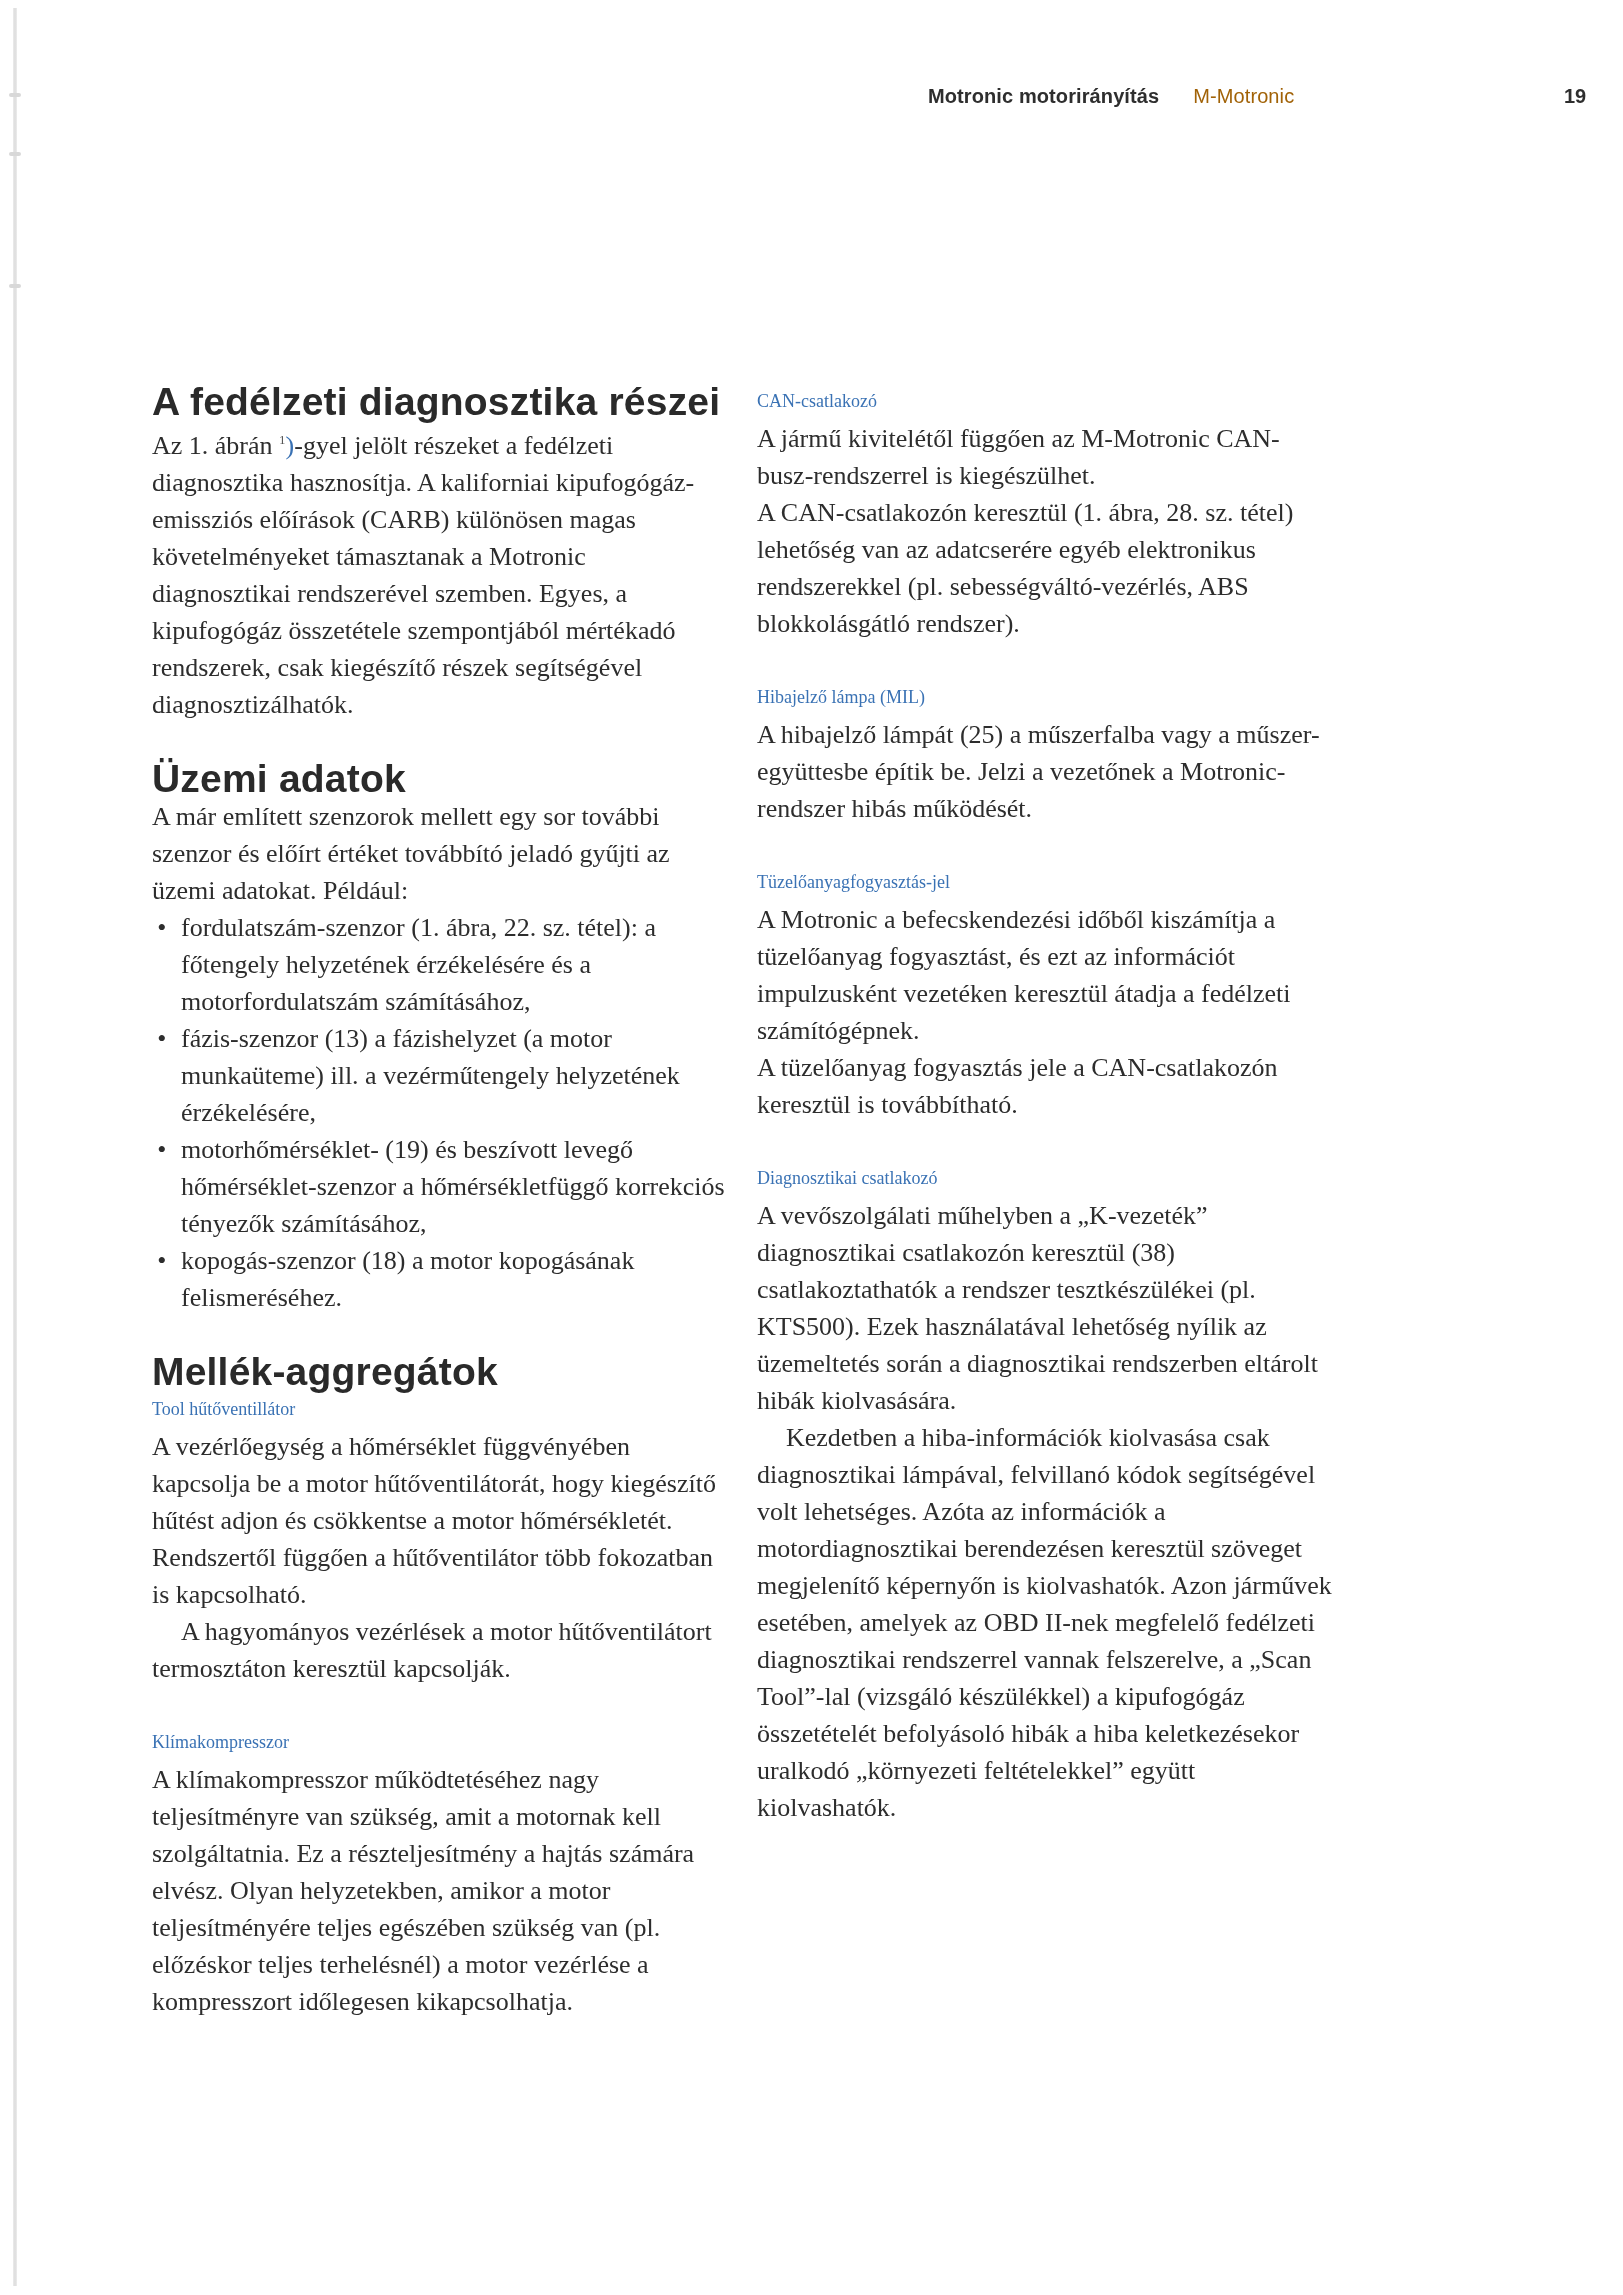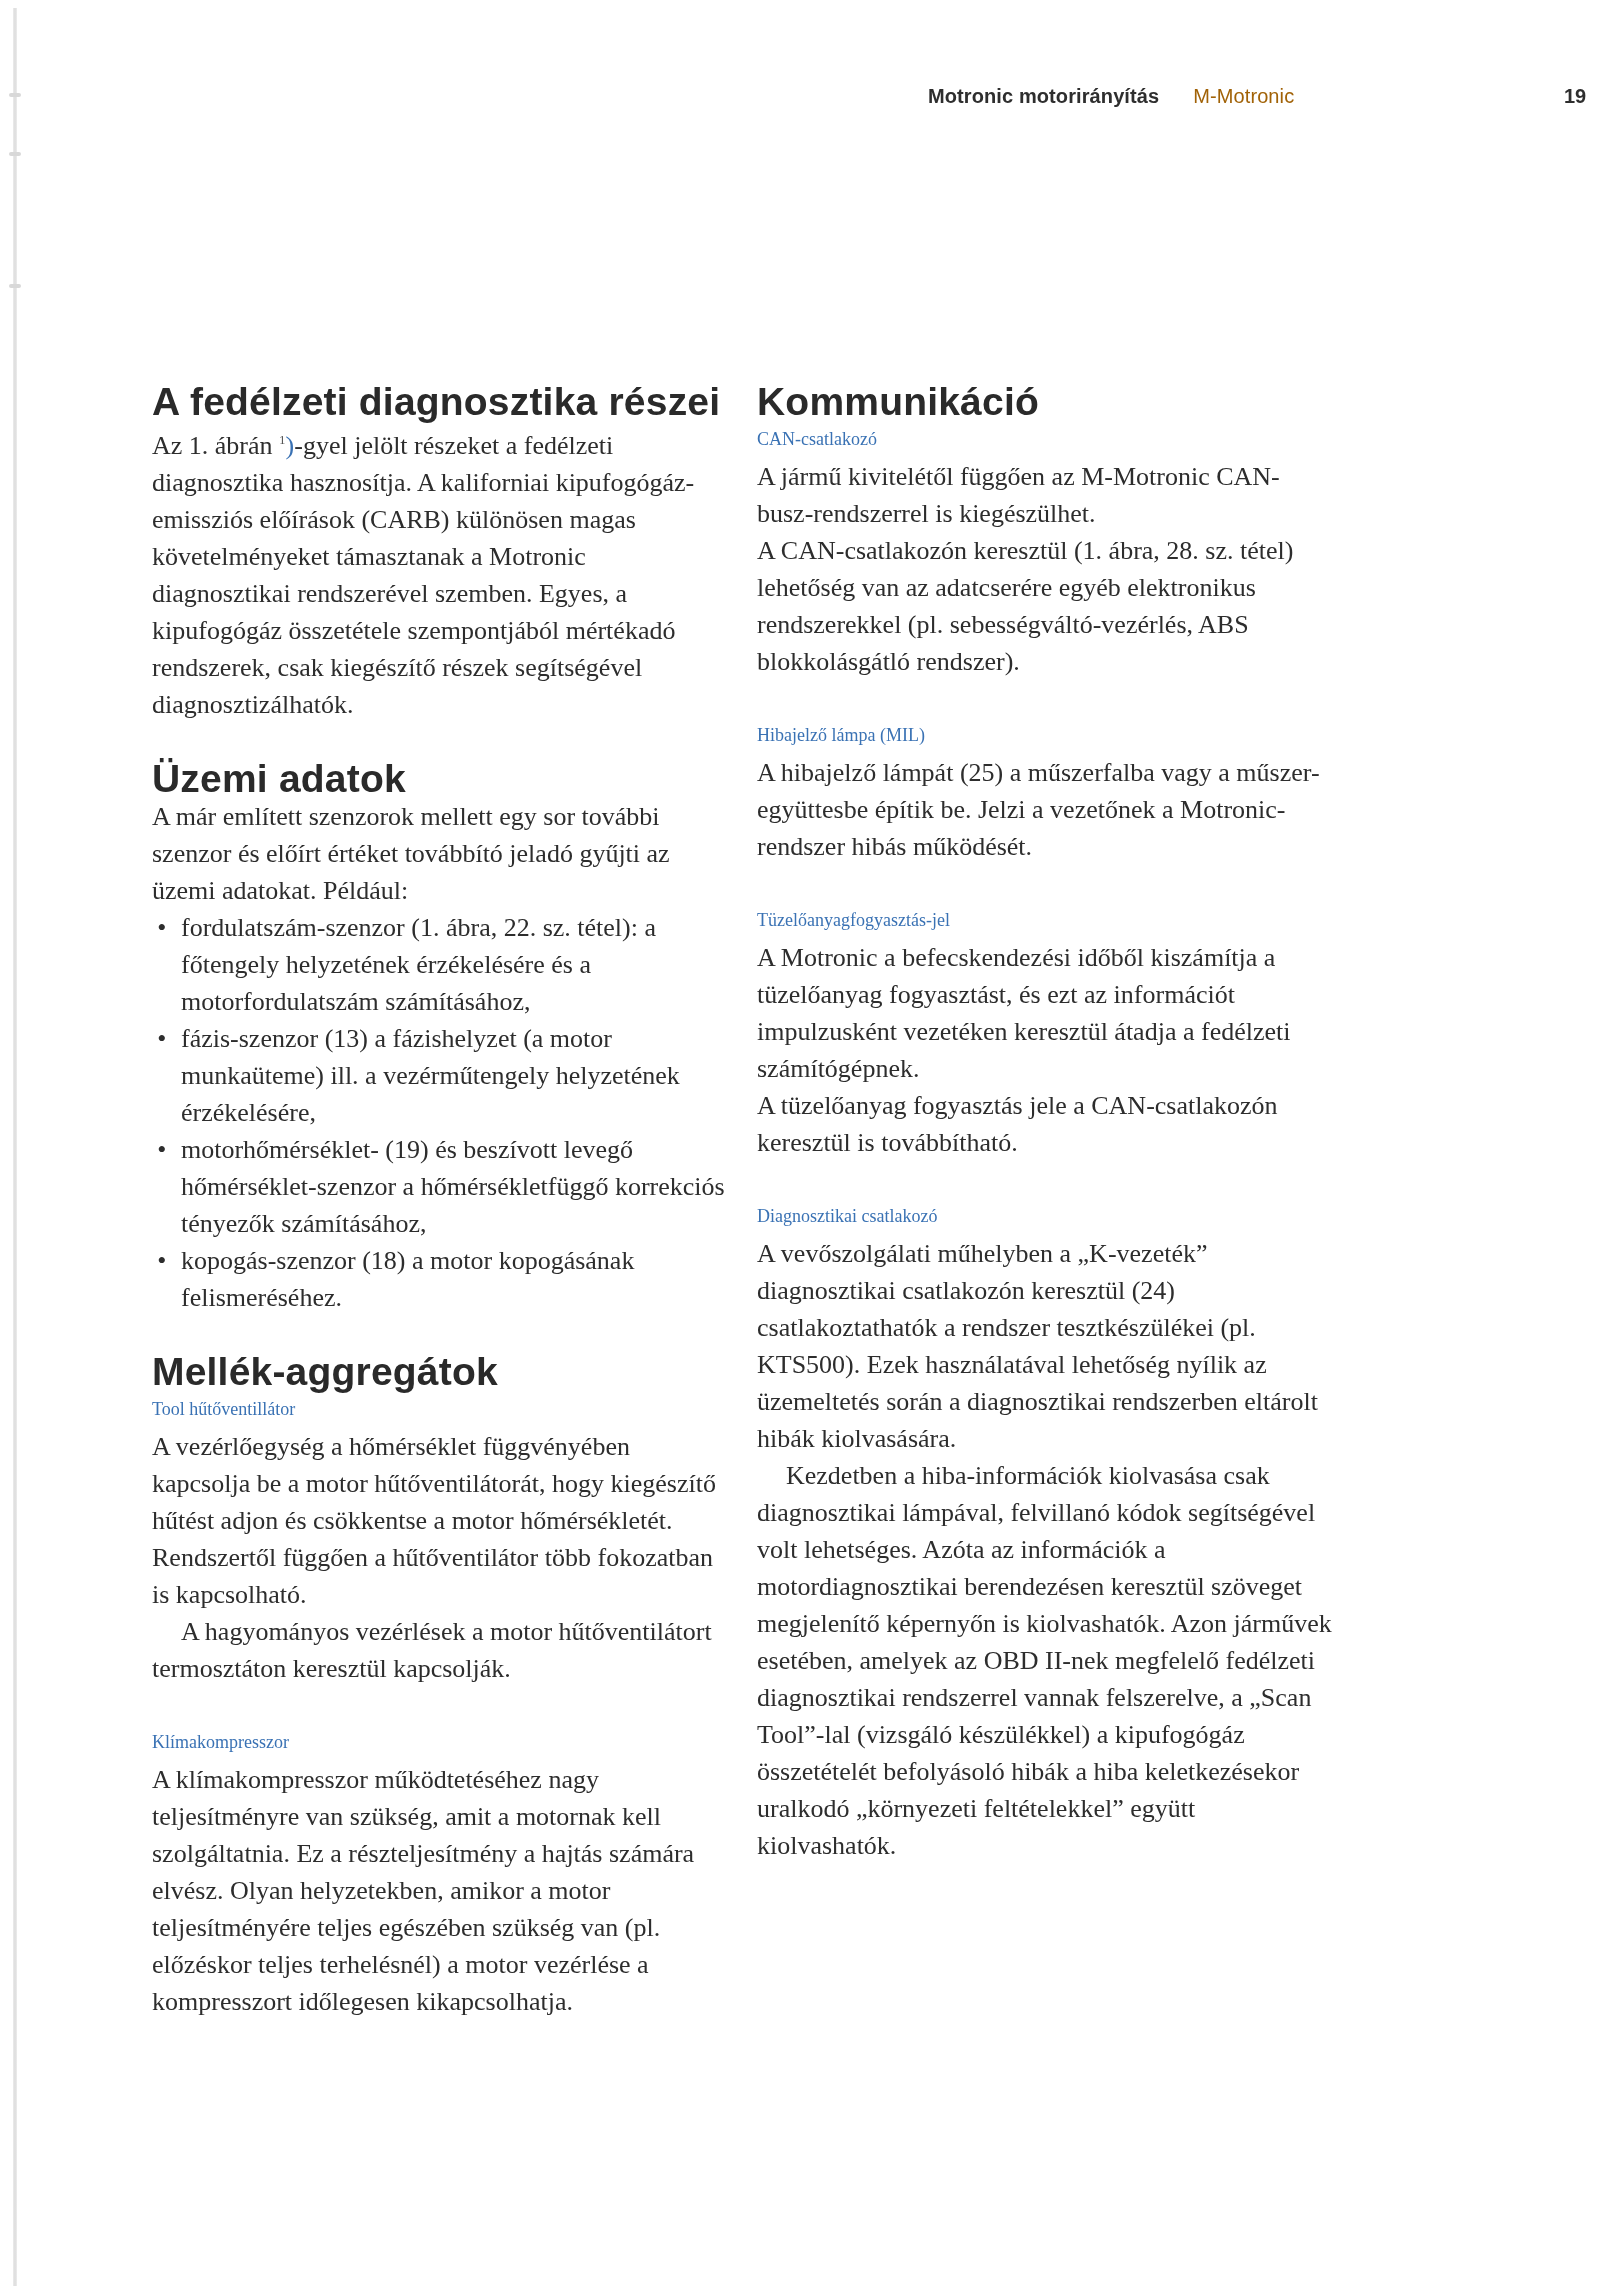--- a/index.html
+++ b/index.html
@@ -164,37 +164,36 @@
 
     <div class="gap-lg"></div>
 
     <h3 class="subheading">Klímakompresszor</h3>
     <p class="body">A klímakompresszor működtetéséhez nagy teljesítményre van szükség, amit a motornak kell szolgáltatnia. Ez a részteljesítmény a hajtás számára elvész. Olyan helyzetekben, amikor a motor teljesítményére teljes egészében szükség van (pl. előzéskor teljes terhelésnél) a motor vezérlése a kompresszort időlegesen kikapcsolhatja.</p>
   </section>
 </div>
 
 <div class="column col-right">
   <section>
-    <h2 class="section-heading">Kommunikáció</h2>
 
     <h3 class="subheading">CAN-csatlakozó</h3>
     <p class="body">A jármű kivitelétől függően az M-Motronic CAN-busz-rendszerrel is kiegészülhet.</p>
     <p class="body">A CAN-csatlakozón keresztül (1. ábra, 28. sz. tétel) lehetőség van az adatcserére egyéb elektronikus rendszerekkel (pl. sebességváltó-vezérlés, ABS blokkolásgátló rendszer).</p>
 
     <div class="gap-lg"></div>
 
     <h3 class="subheading">Hibajelző lámpa (MIL)</h3>
     <p class="body">A hibajelző lámpát (25) a műszerfalba vagy a műszer-együttesbe építik be. Jelzi a vezetőnek a Motronic-rendszer hibás működését.</p>
 
     <div class="gap-lg"></div>
 
     <h3 class="subheading">Tüzelőanyagfogyasztás-jel</h3>
     <p class="body">A Motronic a befecskendezési időből kiszámítja a tüzelőanyag fogyasztást, és ezt az információt impulzusként vezetéken keresztül átadja a fedélzeti számítógépnek.</p>
     <p class="body">A tüzelőanyag fogyasztás jele a CAN-csatlakozón keresztül is továbbítható.</p>
 
     <div class="gap-lg"></div>
 
     <h3 class="subheading">Diagnosztikai csatlakozó</h3>
-    <p class="body">A vevőszolgálati műhelyben a „K-vezeték” diagnosztikai csatlakozón keresztül (24) csatlakoztathatók a rendszer tesztkészülékei (pl. KTS500). Ezek használatával lehetőség nyílik az üzemeltetés során a diagnosztikai rendszerben eltárolt hibák kiolvasására.</p>
+    <p class="body">A vevőszolgálati műhelyben a „K-vezeték” diagnosztikai csatlakozón keresztül (38) csatlakoztathatók a rendszer tesztkészülékei (pl. KTS500). Ezek használatával lehetőség nyílik az üzemeltetés során a diagnosztikai rendszerben eltárolt hibák kiolvasására.</p>
     <p class="body indent">Kezdetben a hiba-információk kiolvasása csak diagnosztikai lámpával, felvillanó kódok segítségével volt lehetséges. Azóta az információk a motordiagnosztikai berendezésen keresztül szöveget megjelenítő képernyőn is kiolvashatók. Azon járművek esetében, amelyek az OBD II-nek megfelelő fedélzeti diagnosztikai rendszerrel vannak felszerelve, a „Scan Tool”-lal (vizsgáló készülékkel) a kipufogógáz összetételét befolyásoló hibák a hiba keletkezésekor uralkodó „környezeti feltételekkel” együtt kiolvashatók.</p>
   </section>
 </div>
 
 
 </body></html>

